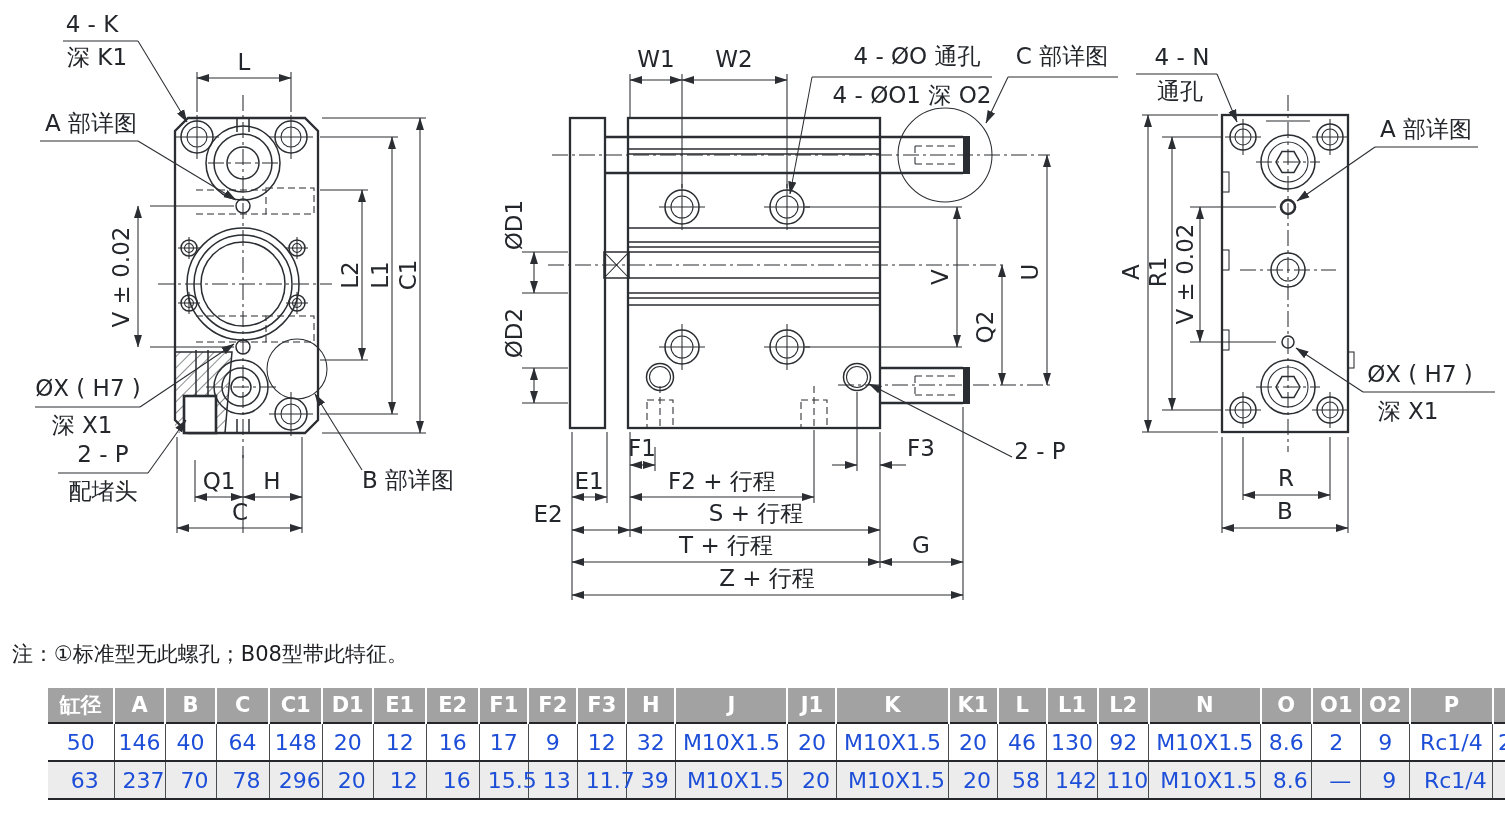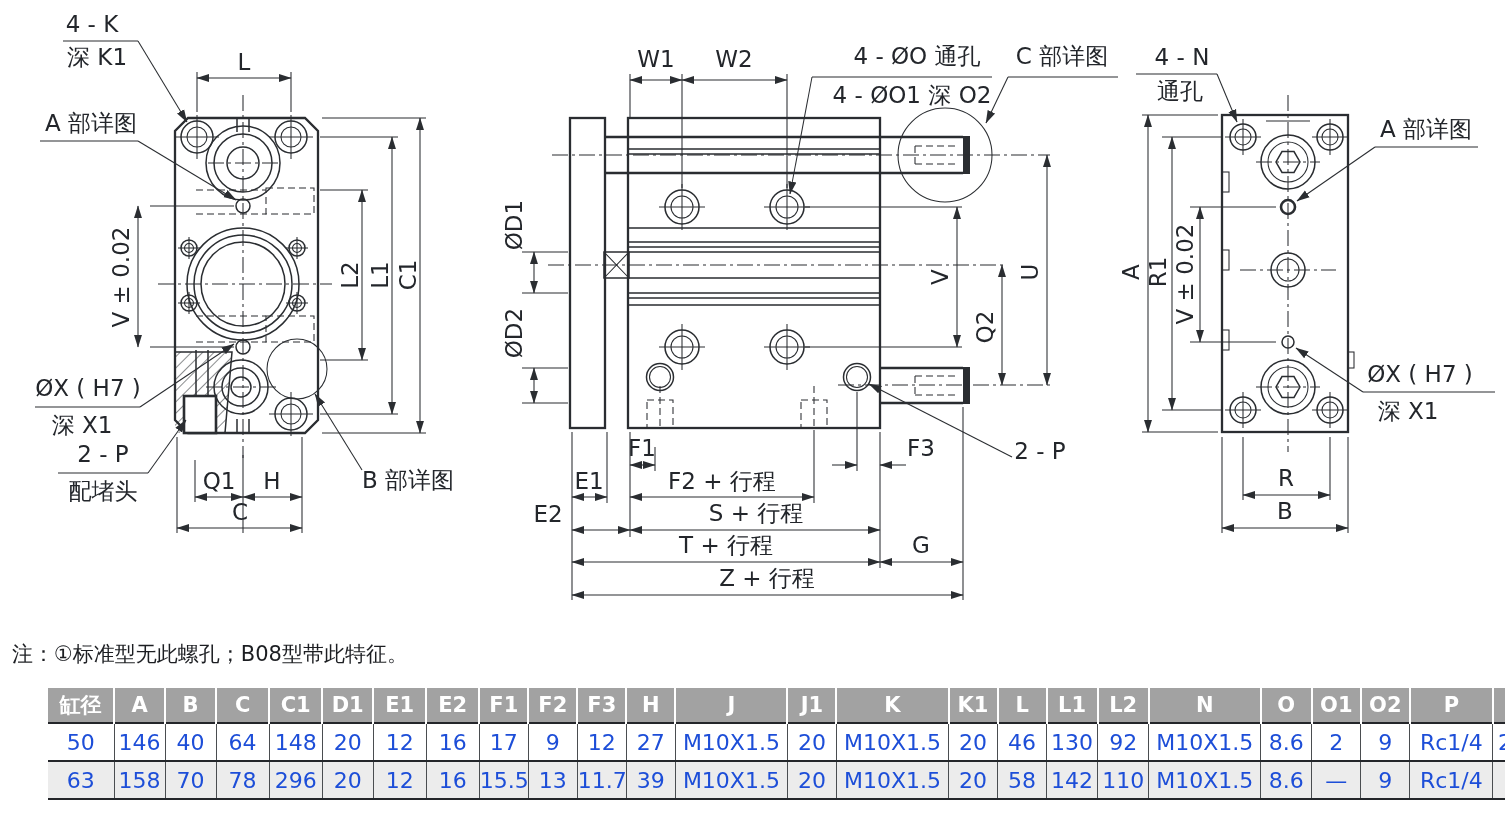--- a/index.html
+++ b/index.html
@@ -20,21 +20,21 @@
   
   #note{position:absolute;left:12px;top:640px;font-size:21px;color:#1c1e22;}
   
   #tblwrap{position:absolute;left:0;top:688px;width:1505px;margin-left:48px;}
   table{border-collapse:collapse;table-layout:fixed;width:1505px;}
   th{background:#a2a2a2;color:#fff;font-weight:bold;font-size:21px;height:34px;
      border-right:2px solid #fff;padding:0;}
   td{font-size:22px;height:36px;text-align:center;border-right:1.4px solid #4a4d50;
      padding:0;color:#1d4ed8;}
   tbody tr{border-top:2.5px solid #24262a;border-bottom:2.5px solid #24262a;}
-  tbody tr.alt td{background:#ececec;}
+  tbody tr.alt td{background:#ececec;padding-left:8px;}
 </style>
 </head>
 <body>
 
 <svg id="drawing" width="1505" height="636" viewBox="0 0 1505 636">
   <defs>
     <marker id="ar" viewBox="0 0 12 10" refX="11.5" refY="5" markerWidth="13" markerHeight="11" orient="auto-start-reverse" markerUnits="userSpaceOnUse">
       <path d="M12 5 L0 1.2 L0 8.8 Z" fill="#2a2d31"></path>
     </marker>
     <pattern id="hat" width="8" height="8" patternTransform="rotate(45)" patternUnits="userSpaceOnUse">
@@ -354,38 +354,38 @@
       <td>146</td>
       <td>40</td>
       <td>64</td>
       <td>148</td>
       <td>20</td>
       <td>12</td>
       <td>16</td>
       <td>17</td>
       <td>9</td>
       <td>12</td>
-      <td>27</td>
+      <td>32</td>
       <td>M10X1.5</td>
       <td>20</td>
       <td>M10X1.5</td>
       <td>20</td>
       <td>46</td>
       <td>130</td>
       <td>92</td>
       <td>M10X1.5</td>
       <td>8.6</td>
       <td>2</td>
       <td>9</td>
       <td>Rc1/4</td>
       <td>21.5</td>
     </tr>
     <tr class="alt">
       <td>63</td>
-      <td>158</td>
+      <td>237</td>
       <td>70</td>
       <td>78</td>
       <td>296</td>
       <td>20</td>
       <td>12</td>
       <td>16</td>
       <td>15.5</td>
       <td>13</td>
       <td>11.7</td>
       <td>39</td>

